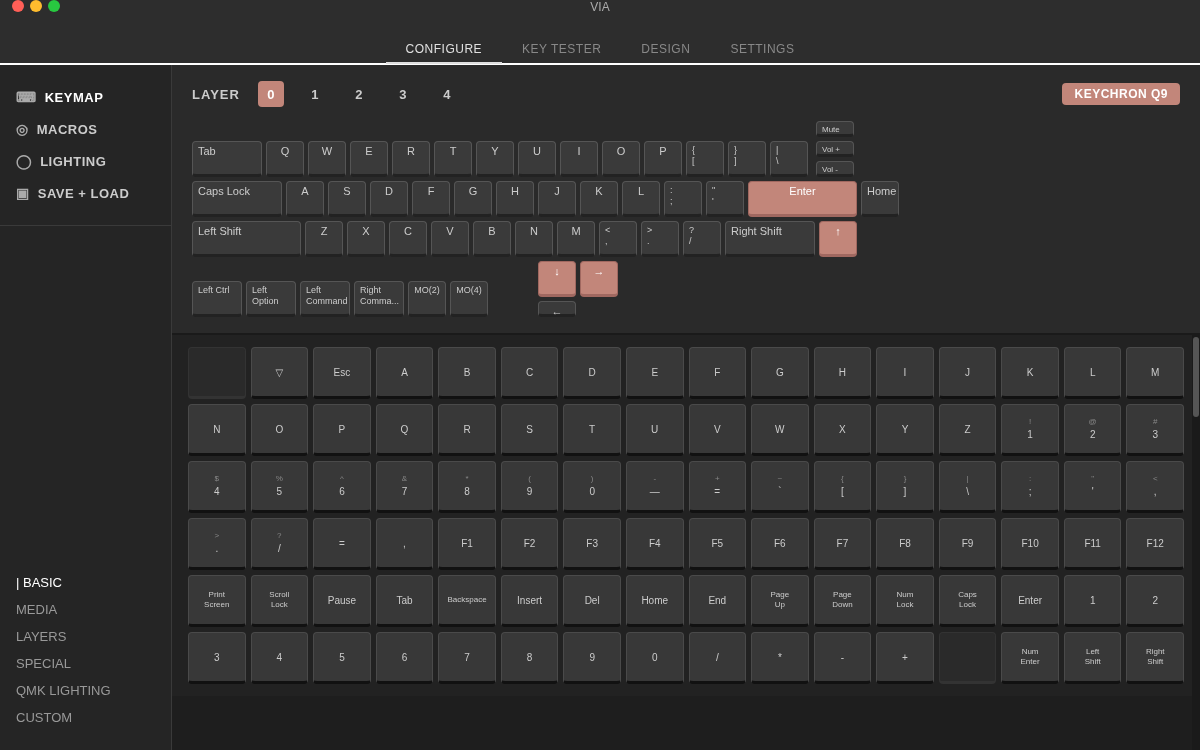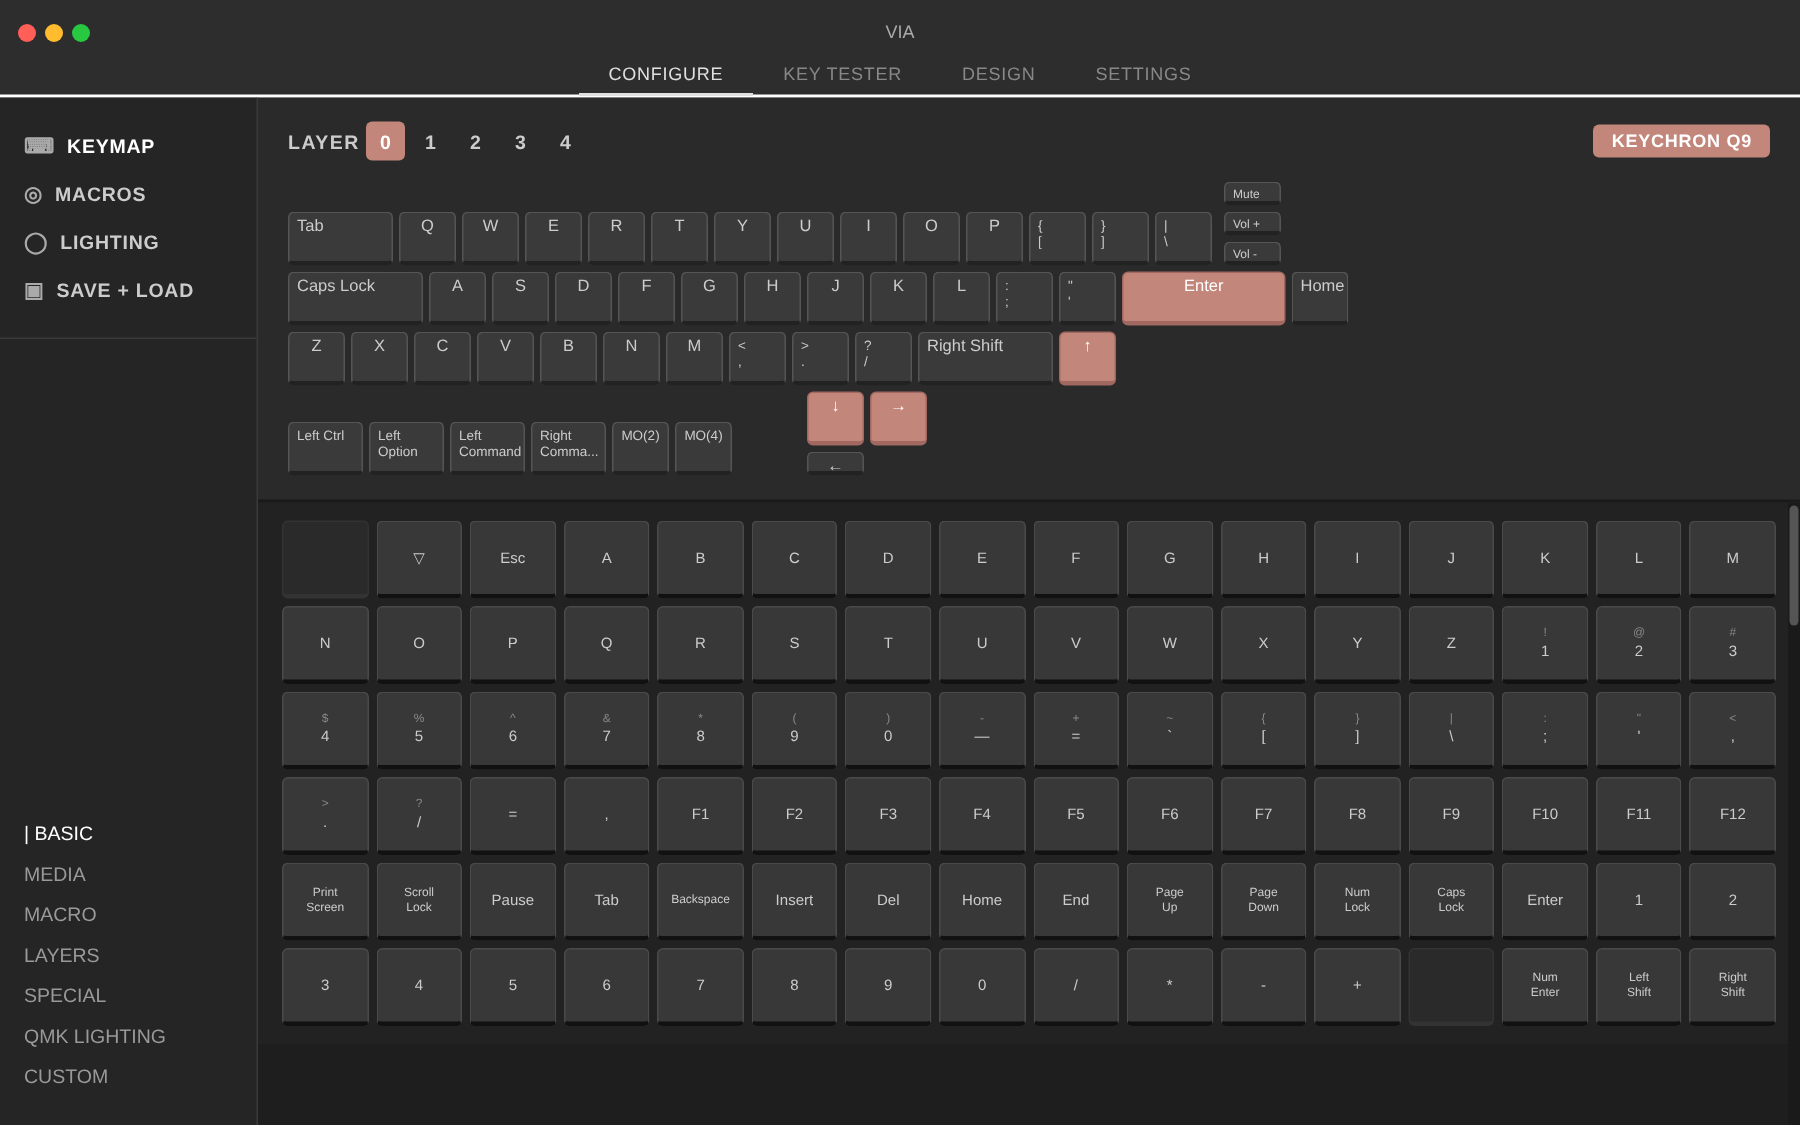--- a/index.html
+++ b/index.html
@@ -12,21 +12,21 @@
       overflow: hidden;
       display: flex;
       flex-direction: column;
     }
 
     
     .title-bar {
       background: #2d2d2d;
       height: 28px;
       display: flex;
-      align-items: flex-end;
+      align-items: flex-start;
       justify-content: center;
       position: relative;
       flex-shrink: 0;
     }
     .title-bar-dots {
       position: absolute;
       left: 12px;
       display: flex;
       gap: 6px;
     }
@@ -154,21 +154,21 @@
     .keyboard-header {
       display: flex;
       align-items: center;
       justify-content: space-between;
       margin-bottom: 14px;
     }
 
     .layer-selector {
       display: flex;
       align-items: center;
-      gap: 4px;
+      gap: 18px;
     }
     .layer-label {
       font-size: 13px;
       font-weight: 600;
       letter-spacing: 1px;
       color: #ccc;
     }
     .layer-btn {
       width: 26px;
       height: 26px;
@@ -357,21 +357,20 @@
         <span class="sidebar-item-icon">▣</span>
         <span>SAVE + LOAD</span>
       </div>
     </div>
 
     <div class="sidebar-divider"></div>
 
     <div class="sidebar-bottom">
       <div class="category-item active">BASIC</div>
       <div class="category-item">MEDIA</div>
-      <div class="category-item">MACRO</div>
       <div class="category-item">LAYERS</div>
       <div class="category-item">SPECIAL</div>
       <div class="category-item">QMK LIGHTING</div>
       <div class="category-item">CUSTOM</div>
     </div>
   </div>
 
   <div class="content">
 
     <div class="keyboard-section">
@@ -485,20 +484,23 @@
             </div>
           <div class="key highlighted enter-key">
               <span class="key-label large center">Enter</span>
             </div>
           <div class="key w1">
               <span class="key-label large center">Home</span>
             </div>
         </div>
 
         <div class="key-row">
+          <div class="key w275">
+              <span class="key-label large">Left Shift</span>
+            </div>
           <div class="key w1">
               <span class="key-label large center">Z</span>
             </div>
           <div class="key w1">
               <span class="key-label large center">X</span>
             </div>
           <div class="key w1">
               <span class="key-label large center">C</span>
             </div>
           <div class="key w1">

